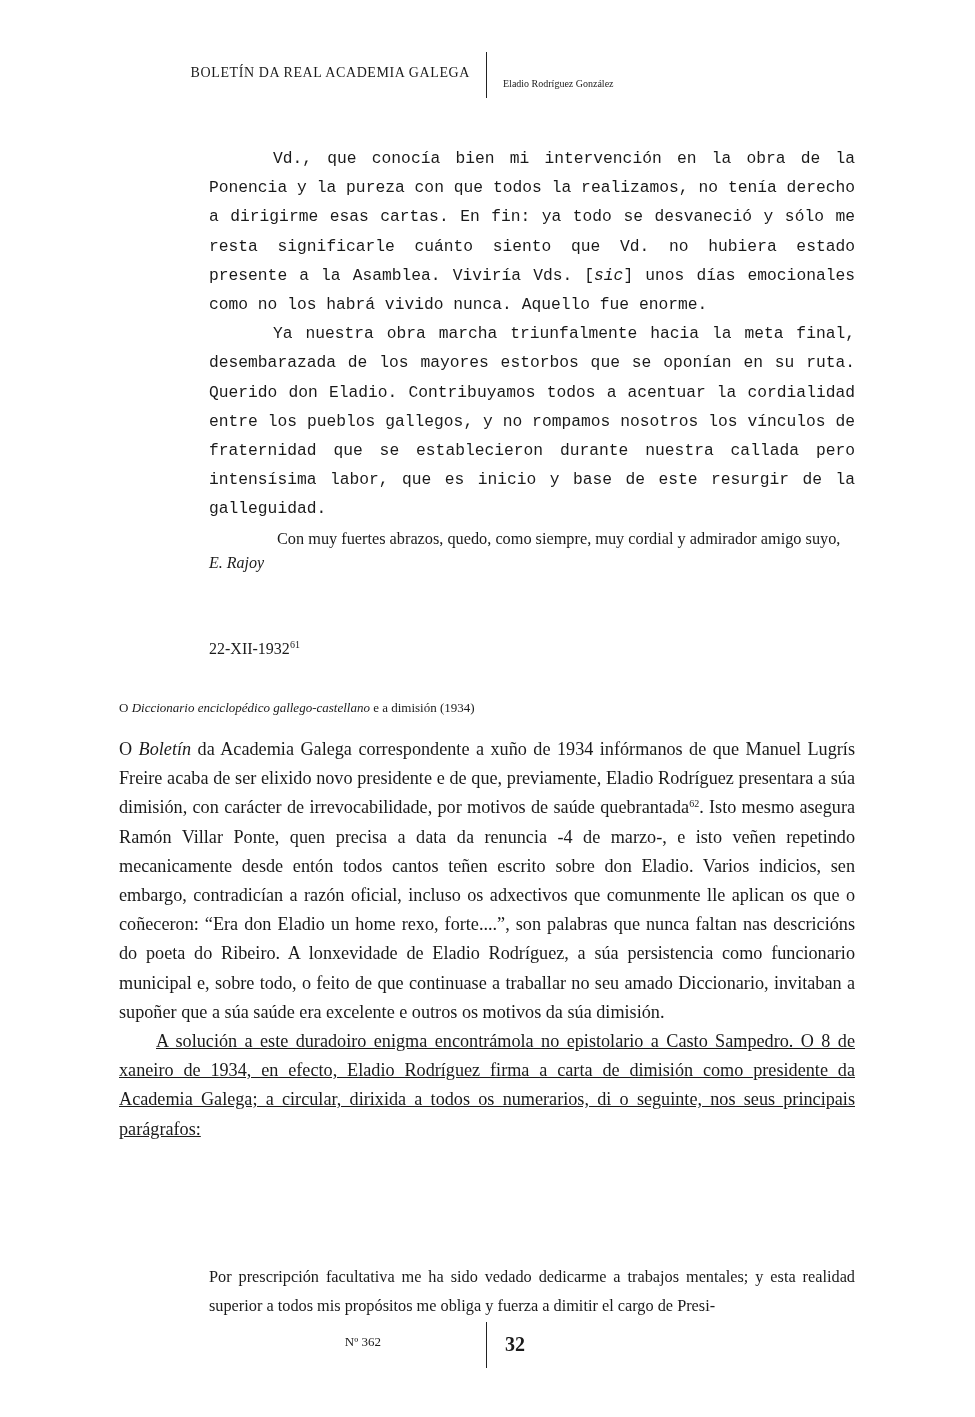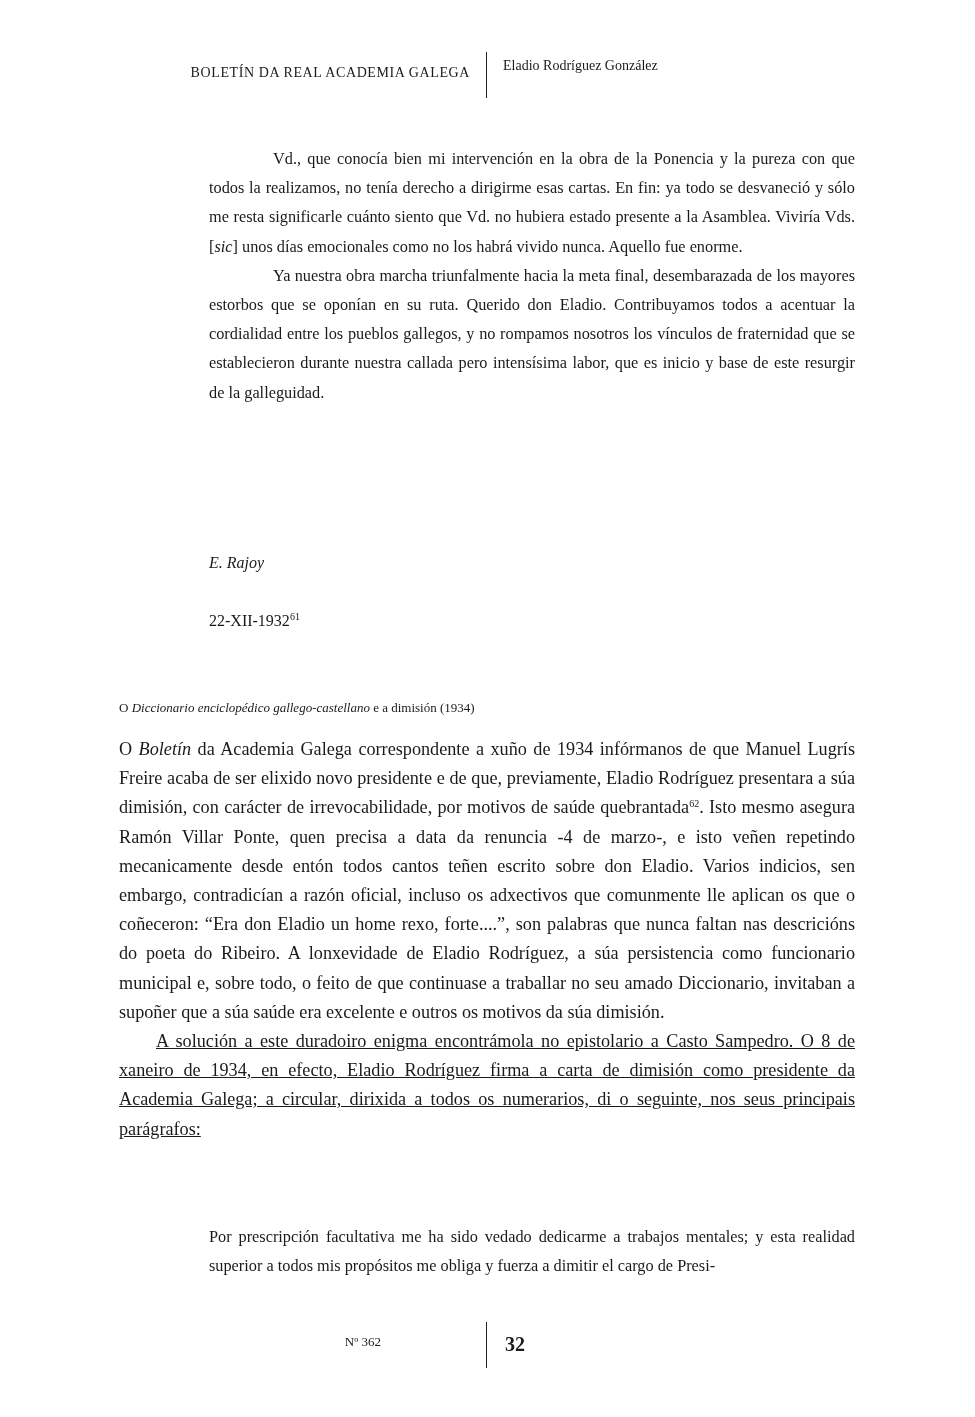--- a/index.html
+++ b/index.html
@@ -11,28 +11,28 @@
     position: absolute; top: 52px; left: 0; width: 975px; height: 48px;
   }
   .header .left {
     position: absolute; right: 505px; top: 13px;
     font-size: 14px; letter-spacing: 0.6px; white-space: nowrap;
   }
   .header .divider {
     position: absolute; left: 486px; top: 0; width: 1px; height: 46px; background: #222;
   }
   .header .right {
-    position: absolute; left: 503px; top: 6px; font-size: 14px; white-space: nowrap;
+    position: absolute; left: 503px; top: 26px; font-size: 10px; white-space: nowrap;
   }
   .quote {
     position: absolute; left: 209px; width: 646px;
     font-size: 16.3px; line-height: 29.2px; text-align: justify;
   }
   .quote p { margin: 0; }
-  .indent-big { text-indent: 64px; }
+  .indent-big { text-indent: 64px; font-family: Liberation Mono, monospace; }
   .indent-big2 { text-indent: 68px; }
   .sig { position: absolute; left: 209px; font-size: 16px; }
   .sig.italic { font-style: italic; }
   sup.fn { font-size: 10px; vertical-align: 6px; line-height: 0; }
   .section-title {
     position: absolute; left: 119px; top: 700px; font-size: 13px; white-space: nowrap;
   }
   .body-text {
     position: absolute; left: 119px; width: 736px;
     font-size: 18.2px; line-height: 29.2px; text-align: justify;
@@ -57,33 +57,34 @@
 
 <div class="header">
   <span class="left">BOLETÍN DA REAL ACADEMIA GALEGA</span>
   <span class="divider"></span>
   <span class="right">Eladio Rodríguez González</span>
 </div>
 
 <div class="quote" style="top:144px;">
   <p class="indent-big"><span>Vd., que conocía bien mi intervención en la obra de la Ponencia y la pureza con que todos la realizamos, no tenía derecho a dirigirme esas cartas. En fin: ya todo se desvaneció y sólo me resta significarle cuánto siento que Vd. no hubiera estado presente a la Asamblea. Viviría Vds. [</span><i>sic</i><span>] unos días emocionales como no los habrá vivido nunca. Aquello fue enorme.</span></p>
   <p class="indent-big">Ya nuestra obra marcha triunfalmente hacia la meta final, desembarazada de los mayores estorbos que se oponían en su ruta. Querido don Eladio. Contribuyamos todos a acentuar la cordialidad entre los pueblos gallegos, y no rompamos nosotros los vínculos de fraternidad que se establecieron durante nuestra callada pero intensísima labor, que es inicio y base de este resurgir de la galleguidad.</p>
+  <p class="indent-big2">Con muy fuertes abrazos, quedo, como siempre, muy cordial y admirador amigo suyo,</p>
 </div>
 
 <div class="sig italic" style="top:554px;">E. Rajoy</div>
-<div class="sig" style="top:612px;"><span>22-XII-1932</span><sup class="fn">61</sup></div>
+<div class="sig" style="top:640px;"><span>22-XII-1932</span><sup class="fn">61</sup></div>
 
 <div class="section-title"><span>O </span><i>Diccionario enciclopédico gallego-castellano</i><span> e a dimisión (1934)</span></div>
 
 <div class="body-text" style="top:735px;">
   <p><span>O </span><i>Boletín</i><span> da Academia Galega correspondente a xuño de 1934 infórmanos de que Manuel Lugrís Freire acaba de ser elixido novo presidente e de que, previamente, Eladio Rodríguez presentara a súa dimisión, con carácter de irrevocabilidade, por motivos de saúde quebrantada</span><sup class="fn">62</sup><span>. Isto mesmo asegura Ramón Villar Ponte, quen precisa a data da renuncia -4 de marzo-, e isto veñen repetindo mecanicamente desde entón todos cantos teñen escrito sobre don Eladio. Varios indicios, sen embargo, contradicían a razón oficial, incluso os adxectivos que comunmente lle aplican os que o coñeceron: “Era don Eladio un home rexo, forte....”, son palabras que nunca faltan nas descricións do poeta do Ribeiro. A lonxevidade de Eladio Rodríguez, a súa persistencia como funcionario municipal e, sobre todo, o feito de que continuase a traballar no seu amado Diccionario, invitaban a supoñer que a súa saúde era excelente e outros os motivos da súa dimisión.</span></p>
   <p class="ind">A solución a este duradoiro enigma encontrámola no epistolario a Casto Sampedro. O 8 de xaneiro de 1934, en efecto, Eladio Rodríguez firma a carta de dimisión como presidente da Academia Galega; a circular, dirixida a todos os numerarios, di o seguinte, nos seus principais parágrafos:</p>
 </div>
 
-<div class="quote" style="top:1222px;">
+<div class="quote" style="top:1262px;">
   <p>Por prescripción facultativa me ha sido vedado dedicarme a trabajos mentales; y esta realidad superior a todos mis propósitos me obliga y fuerza a dimitir el cargo de Presi-</p>
 </div>
 
 <div class="footer">
   <span class="num">Nº 362</span>
   <span class="divider"></span>
   <span class="page">32</span>
 </div>
 
 </body></html>

